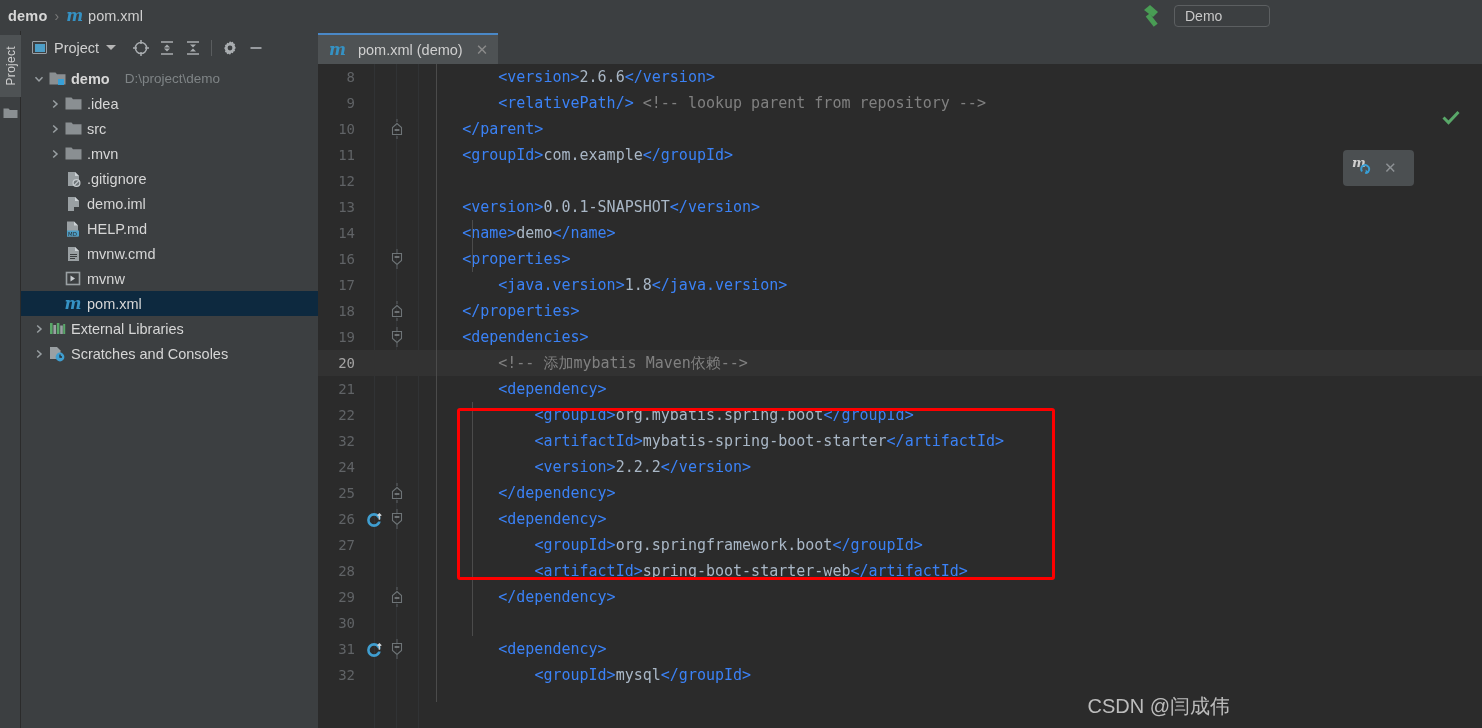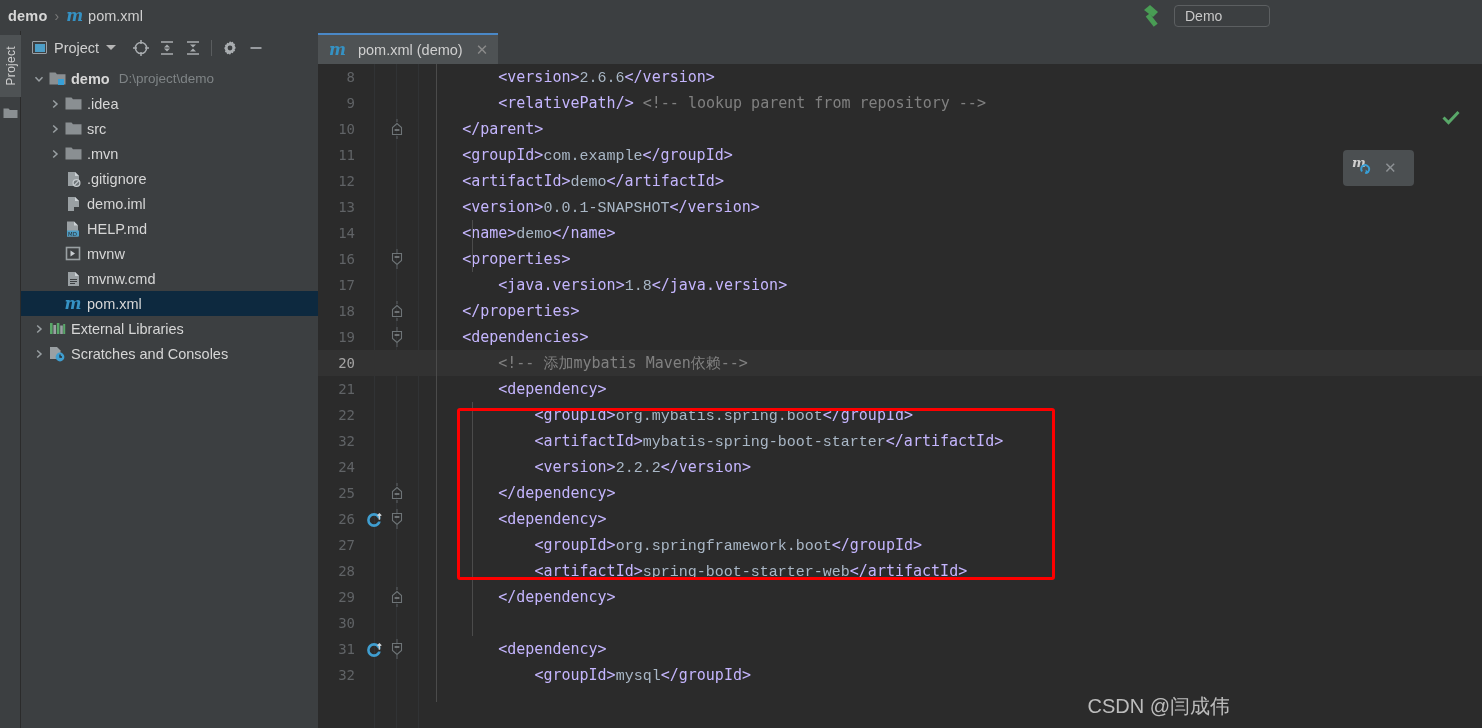--- a/index.html
+++ b/index.html
@@ -84,21 +84,21 @@
     height: 25px; display: flex; align-items: center;
     padding-left: 10px; white-space: nowrap;
   }
   .tree-row.selected { background: #0d293f; }
   .tree-arrow { width: 16px; display: flex; align-items: center; justify-content: center; flex: 0 0 16px; }
   .tree-arrow svg { display: block; }
   .tree-ind { flex: 0 0 16px; }
   .tree-icon { width: 20px; display: flex; align-items: center; justify-content: center; flex: 0 0 20px; margin-right: 4px; }
   .tree-label { color: #d6d6d6; }
   .tree-label.bold { font-weight: bold; }
-  .tree-path { color: #7f8486; margin-left: 9px; font-size: 13.5px; }
+  .tree-path { color: #7f8486; margin-left: 15px; font-size: 13.5px; }
 
   
   .editor-area {
     position: absolute; left: 318px; top: 31px; width: 1164px; height: 697px;
     background: #2b2b2b;
   }
   .tab-strip { height: 33px; background: #3c3f41; display: flex; align-items: flex-end; }
   .edit-tab {
     height: 31px; background: #4e5254; border-top: 2px solid #4a88c7;
     display: flex; align-items: center; padding: 0 10px 0 11px; gap: 7px;
@@ -114,22 +114,22 @@
   .code-line.current { background: #323232; }
   .ln {
     width: 46px; flex: 0 0 46px; text-align: right; padding-right: 9px;
     color: #606366; font-size: 14px; font-family: "DejaVu Sans Mono", monospace;
   }
   .code-line.current .ln { color: #a4a3a3; }
   .gutter-icon { width: 22px; flex: 0 0 22px; display: flex; align-items: center; justify-content: center; }
   .fold { width: 22px; flex: 0 0 22px; display: flex; align-items: center; justify-content: center; }
   .code-text { padding-left: 18px; white-space: pre; color: #a9b7c6; }
 
-  .tag { color: #c4b5fd; }
-  .txt { color: #a9b7c6; font-family: Liberation Mono, monospace; }
+  .tag { color: #3b82f6; }
+  .txt { color: #a9b7c6; }
   .cmt { color: #808080; }
 
   
   .gutter-sep {
     position: absolute; top: 0; bottom: 0; width: 1px; background: #313335;
   }
 
   
   .indent-guide { position: absolute; width: 1px; background: #4b4b4b; }
 
@@ -321,38 +321,38 @@
               <rect x="2" y="9.5" width="12" height="6" fill="#4d9ec7"></rect>
               <text x="3" y="14.6" font-family="DejaVu Sans, sans-serif" font-size="5.4" fill="#2b2b2b">MD</text>
             </svg>
           </span>
           <span class="tree-label">HELP.md</span>
         </div>
         <div class="tree-row">
           <span class="tree-ind"></span>
           <span class="tree-arrow"></span>
           <span class="tree-icon">
-            <svg width="16" height="15" viewBox="0 0 16 15">
-              <rect x="1.5" y="1.5" width="13" height="12" fill="none" stroke="#9aa0a3" stroke-width="1.6"></rect>
-              <path d="M5.5 4.5l4.5 3-4.5 3z" fill="#c9ced1"></path>
-            </svg>
-          </span>
-          <span class="tree-label">mvnw</span>
-        </div>
-        <div class="tree-row">
-          <span class="tree-ind"></span>
-          <span class="tree-arrow"></span>
-          <span class="tree-icon">
             <svg width="15" height="16" viewBox="0 0 15 16">
               <path d="M2 1h7l4 4v10H2z" fill="#9aa0a3"></path>
               <path d="M9 1l4 4H9z" fill="#cdd2d5"></path>
               <path d="M4 8.5h7M4 10.5h7M4 12.5h5" stroke="#3c3f41" stroke-width="1.1"></path>
             </svg>
           </span>
           <span class="tree-label">mvnw.cmd</span>
+        </div>
+        <div class="tree-row">
+          <span class="tree-ind"></span>
+          <span class="tree-arrow"></span>
+          <span class="tree-icon">
+            <svg width="16" height="15" viewBox="0 0 16 15">
+              <rect x="1.5" y="1.5" width="13" height="12" fill="none" stroke="#9aa0a3" stroke-width="1.6"></rect>
+              <path d="M5.5 4.5l4.5 3-4.5 3z" fill="#c9ced1"></path>
+            </svg>
+          </span>
+          <span class="tree-label">mvnw</span>
         </div>
         <div class="tree-row selected">
           <span class="tree-ind"></span>
           <span class="tree-arrow"></span>
           <span class="tree-icon">
             <span style="color: rgb(53, 146, 196); font-weight: bold; font-style: italic; font-family: &quot;DejaVu Serif&quot;, serif; font-size: 16px;">m</span>
           </span>
           <span class="tree-label">pom.xml</span>
         </div>
         <div class="tree-row">
@@ -434,21 +434,20 @@
           <div class="code-line">
             <span class="ln">11</span>
             <span class="gutter-icon"></span>
             <span class="fold"></span>
             <span class="code-text">    <span class="tag">&lt;groupId&gt;</span><span class="txt">com.example</span><span class="tag">&lt;/groupId&gt;</span></span>
           </div>
           <div class="code-line">
             <span class="ln">12</span>
             <span class="gutter-icon"></span>
             <span class="fold"></span>
-            <span class="code-text">    <span class="tag">&lt;artifactId&gt;</span><span class="txt">demo</span><span class="tag">&lt;/artifactId&gt;</span></span>
           </div>
           <div class="code-line">
             <span class="ln">13</span>
             <span class="gutter-icon"></span>
             <span class="fold"></span>
             <span class="code-text">    <span class="tag">&lt;version&gt;</span><span class="txt">0.0.1-SNAPSHOT</span><span class="tag">&lt;/version&gt;</span></span>
           </div>
           <div class="code-line">
             <span class="ln">14</span>
             <span class="gutter-icon"></span>

